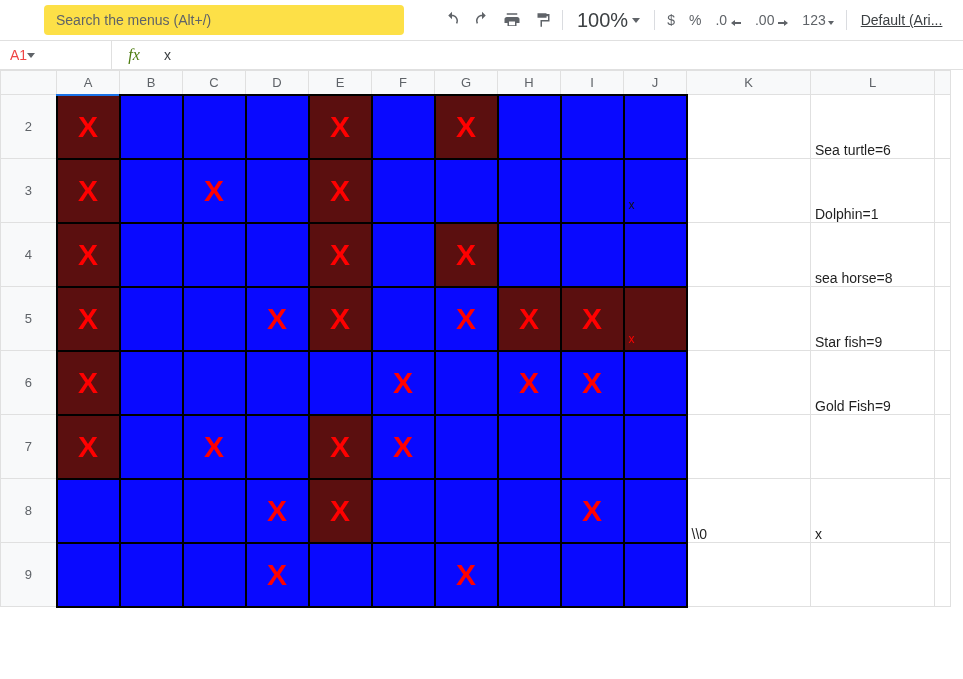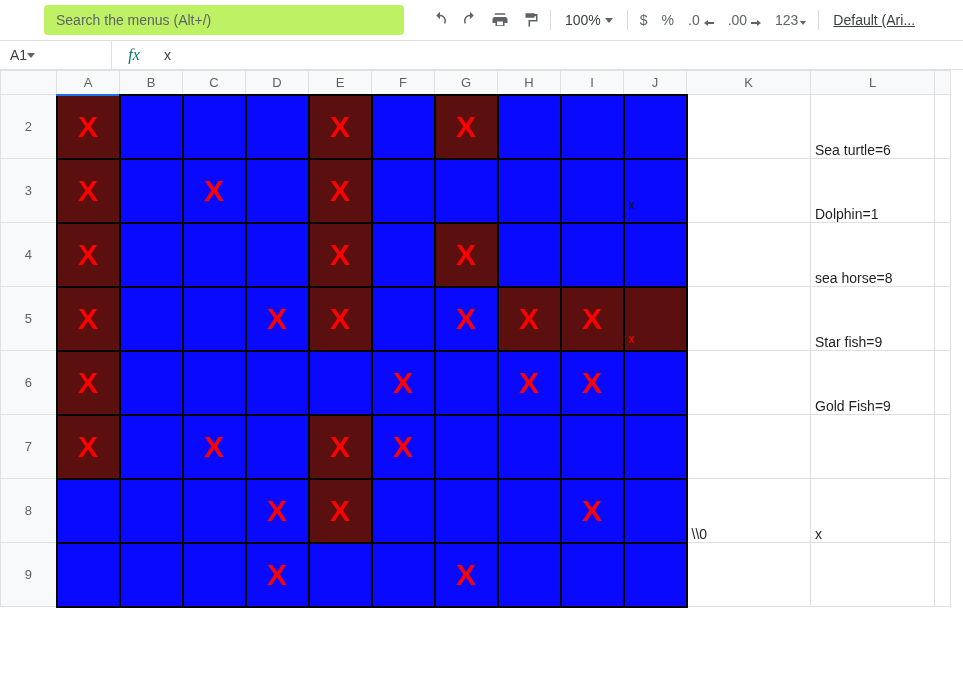--- a/index.html
+++ b/index.html
@@ -1,32 +1,32 @@
 <!DOCTYPE html>
 <html><head>
 <meta charset="utf-8">
 <style>
   * { box-sizing: border-box; margin: 0; padding: 0; }
   body { font-family: Arial, sans-serif; font-size: 13px; color: #3c4043; background: #fff; user-select: none; }
 
   
   .toolbar { display: flex; align-items: center; height: 40px; padding: 4px 8px; gap: 2px; }
-  .search-box { background: #bef264; border-radius: 4px; height: 30px; width: 360px; display: flex; align-items: center; padding: 0 12px; color: #5f6368; font-size: 14px; margin-left:36px;}
+  .search-box { background: #fde047; border-radius: 4px; height: 30px; width: 360px; display: flex; align-items: center; padding: 0 12px; color: #5f6368; font-size: 14px; margin-right: 12px; margin-left:36px;}
   .tool-btn { width: 28px; height: 28px; display: flex; align-items: center; justify-content: center; border-radius: 4px; color: #5f6368; cursor: pointer; }
   .tool-btn svg { width: 18px; height: 18px; fill: #5f6368; }
   .tool-sep { width: 1px; height: 20px; background: #dadce0; margin: 0 4px; }
-  .zoom { display: flex; align-items: center; padding: 0 8px; font-size: 14px; color:#3c4043; cursor:pointer; gap:4px;}
+  .zoom { display: flex; align-items: center; padding: 0 8px; font-size: 20px; color:#3c4043; cursor:pointer; gap:4px;}
   .tool-text { padding: 0 6px; font-size: 14px; color:#5f6368; cursor:pointer; }
   .font-picker { padding: 0 8px; font-size: 14px; color:#3c4043; cursor:pointer;text-decoration:underline; }
   .spacer-flex { flex: 0 0 18px; }
 
   
   .formula-row { display: flex; align-items: center; height: 30px; border-top: 1px solid #e0e0e0; border-bottom: 1px solid #e0e0e0; }
-  .name-box { width: 112px; height: 100%; display: flex; align-items: center; justify-content: flex-start; padding: 0 10px; border-right: 1px solid #e0e0e0; font-size: 14px; color:#404040; cursor:pointer;}
-  .fx { width: 44px; display:flex; align-items:center; justify-content:center; color:#0f766e; font-style: italic; font-family: serif; font-size:16px; }
+  .name-box { width: 112px; height: 100%; display: flex; align-items: center; justify-content: flex-start; padding: 0 10px; border-right: 1px solid #e0e0e0; font-size: 14px; color:#ef4444; cursor:pointer;}
+  .fx { width: 44px; display:flex; align-items:center; justify-content:center; color:#4d7c0f; font-style: italic; font-family: serif; font-size:16px; }
   .formula-input { flex: 1; padding: 0 8px; font-size: 14px; color:#3c4043; }
 
   
   .sheet { position: relative; }
   table { border-collapse: collapse; table-layout: fixed; }
   .corner { width: 56px; height: 24px; background: #f8f9fa; border: 1px solid #e0e0e0; }
   th.col { background: #f8f9fa; border: 1px solid #e0e0e0; font-weight: normal; color:#5f6368; height:24px; }
   th.row { background: #f8f9fa; border: 1px solid #e0e0e0; font-weight: normal; color:#5f6368; width:56px; text-align:center; font-size:13px;}
   td { border: 1px solid #e0e0e0; padding: 0 4px; vertical-align: bottom; font-size: 14px; color:#1f1f1f; overflow:hidden; white-space:nowrap; position:relative;}
   td.tall { height: 64px; }

